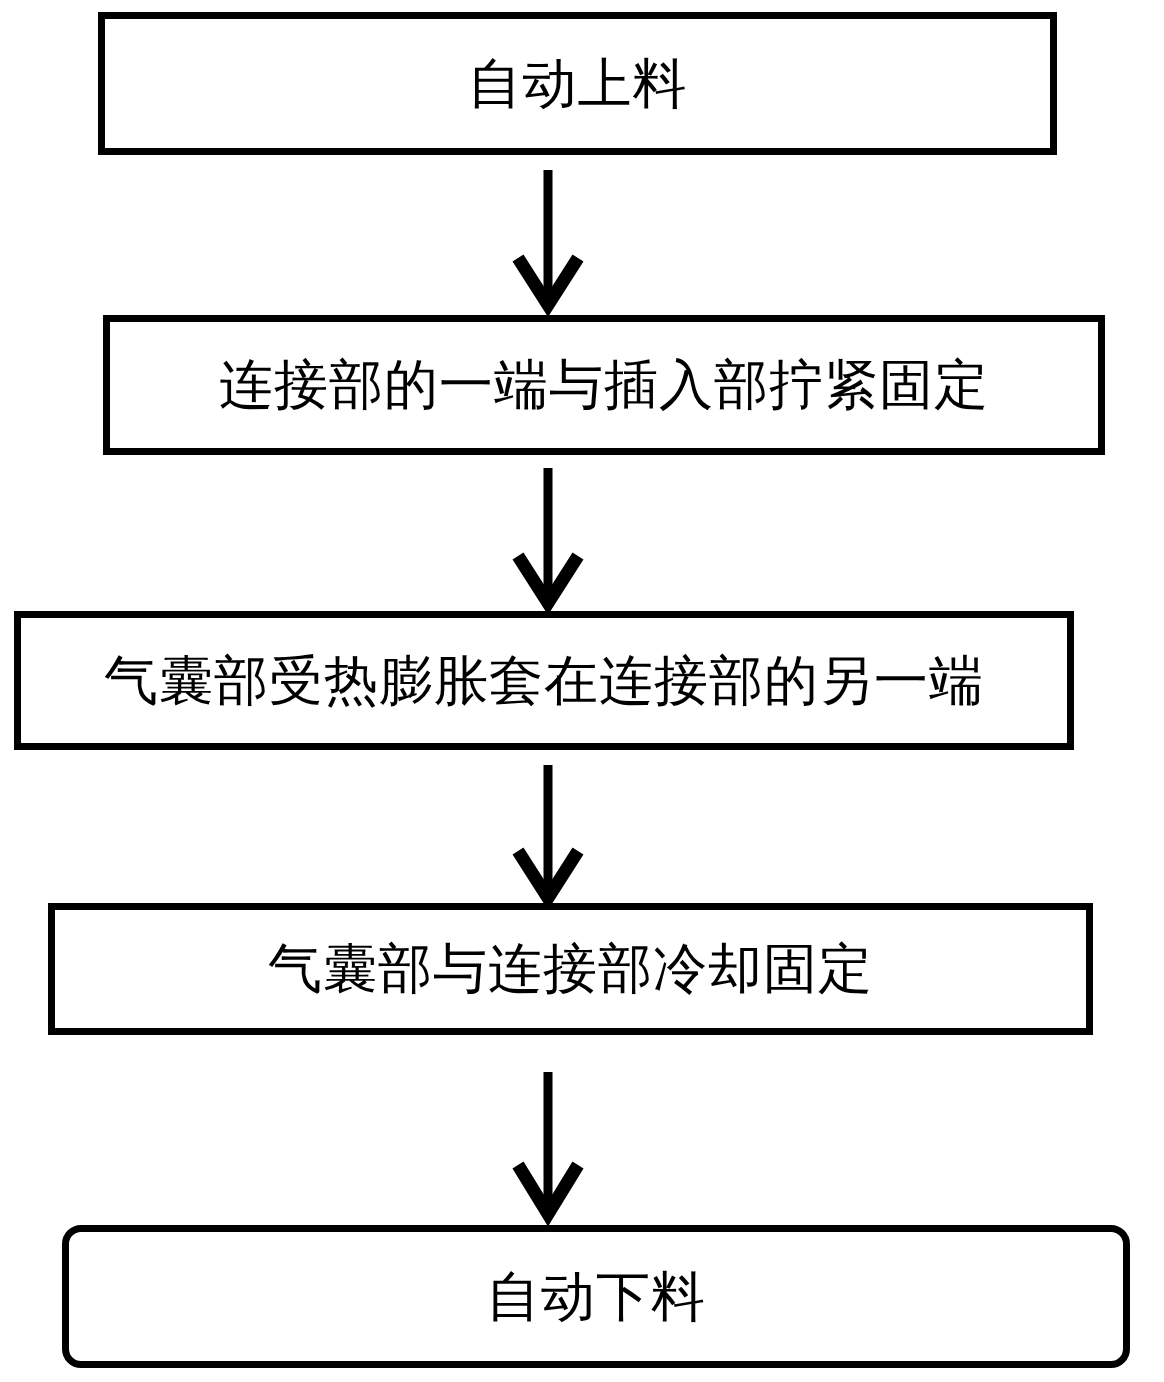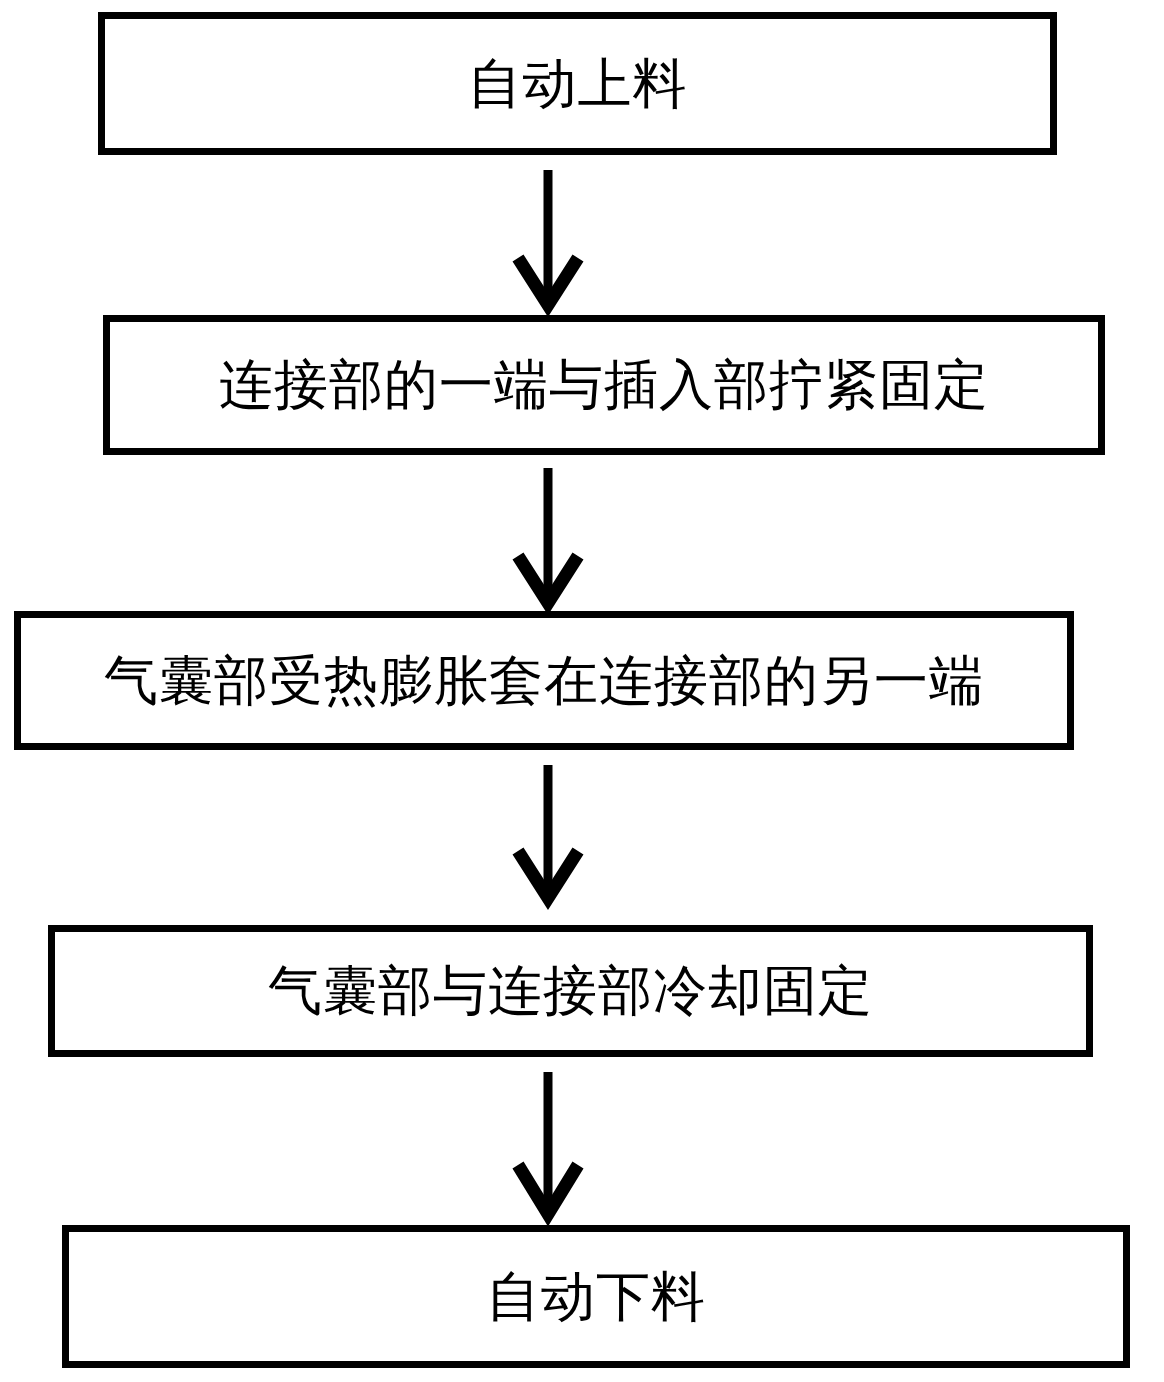--- a/index.html
+++ b/index.html
@@ -32,22 +32,22 @@
     font-size: 54px;
     line-height: 1.1;
     letter-spacing: 1px;
     white-space: nowrap;
     text-align: right;
     font-weight: 400;
   }
   .node-n1 { left: 98px;  top: 12px;   width: 959px;  height: 143px; }
   .node-n2 { left: 103px; top: 315px;  width: 1002px; height: 140px; }
   .node-n3 { left: 14px;  top: 611px;  width: 1060px; height: 139px; }
-  .node-n4 { left: 48px;  top: 903px;  width: 1045px; height: 132px; margin-top: 22px; }
-  .node-n5 { left: 62px;  top: 1225px; width: 1068px; height: 143px; }
+  .node-n4 { left: 48px;  top: 903px;  width: 1045px; height: 132px; }
+  .node-n5 { left: 62px;  top: 1225px; width: 1068px; height: 143px; border-radius: 19px; }
 
   .edge {
     position: absolute;
     left: 0;
     top: 0;
   }
   .edge svg { display: block; overflow: visible; }
 </style>
 </head>
 <body>

